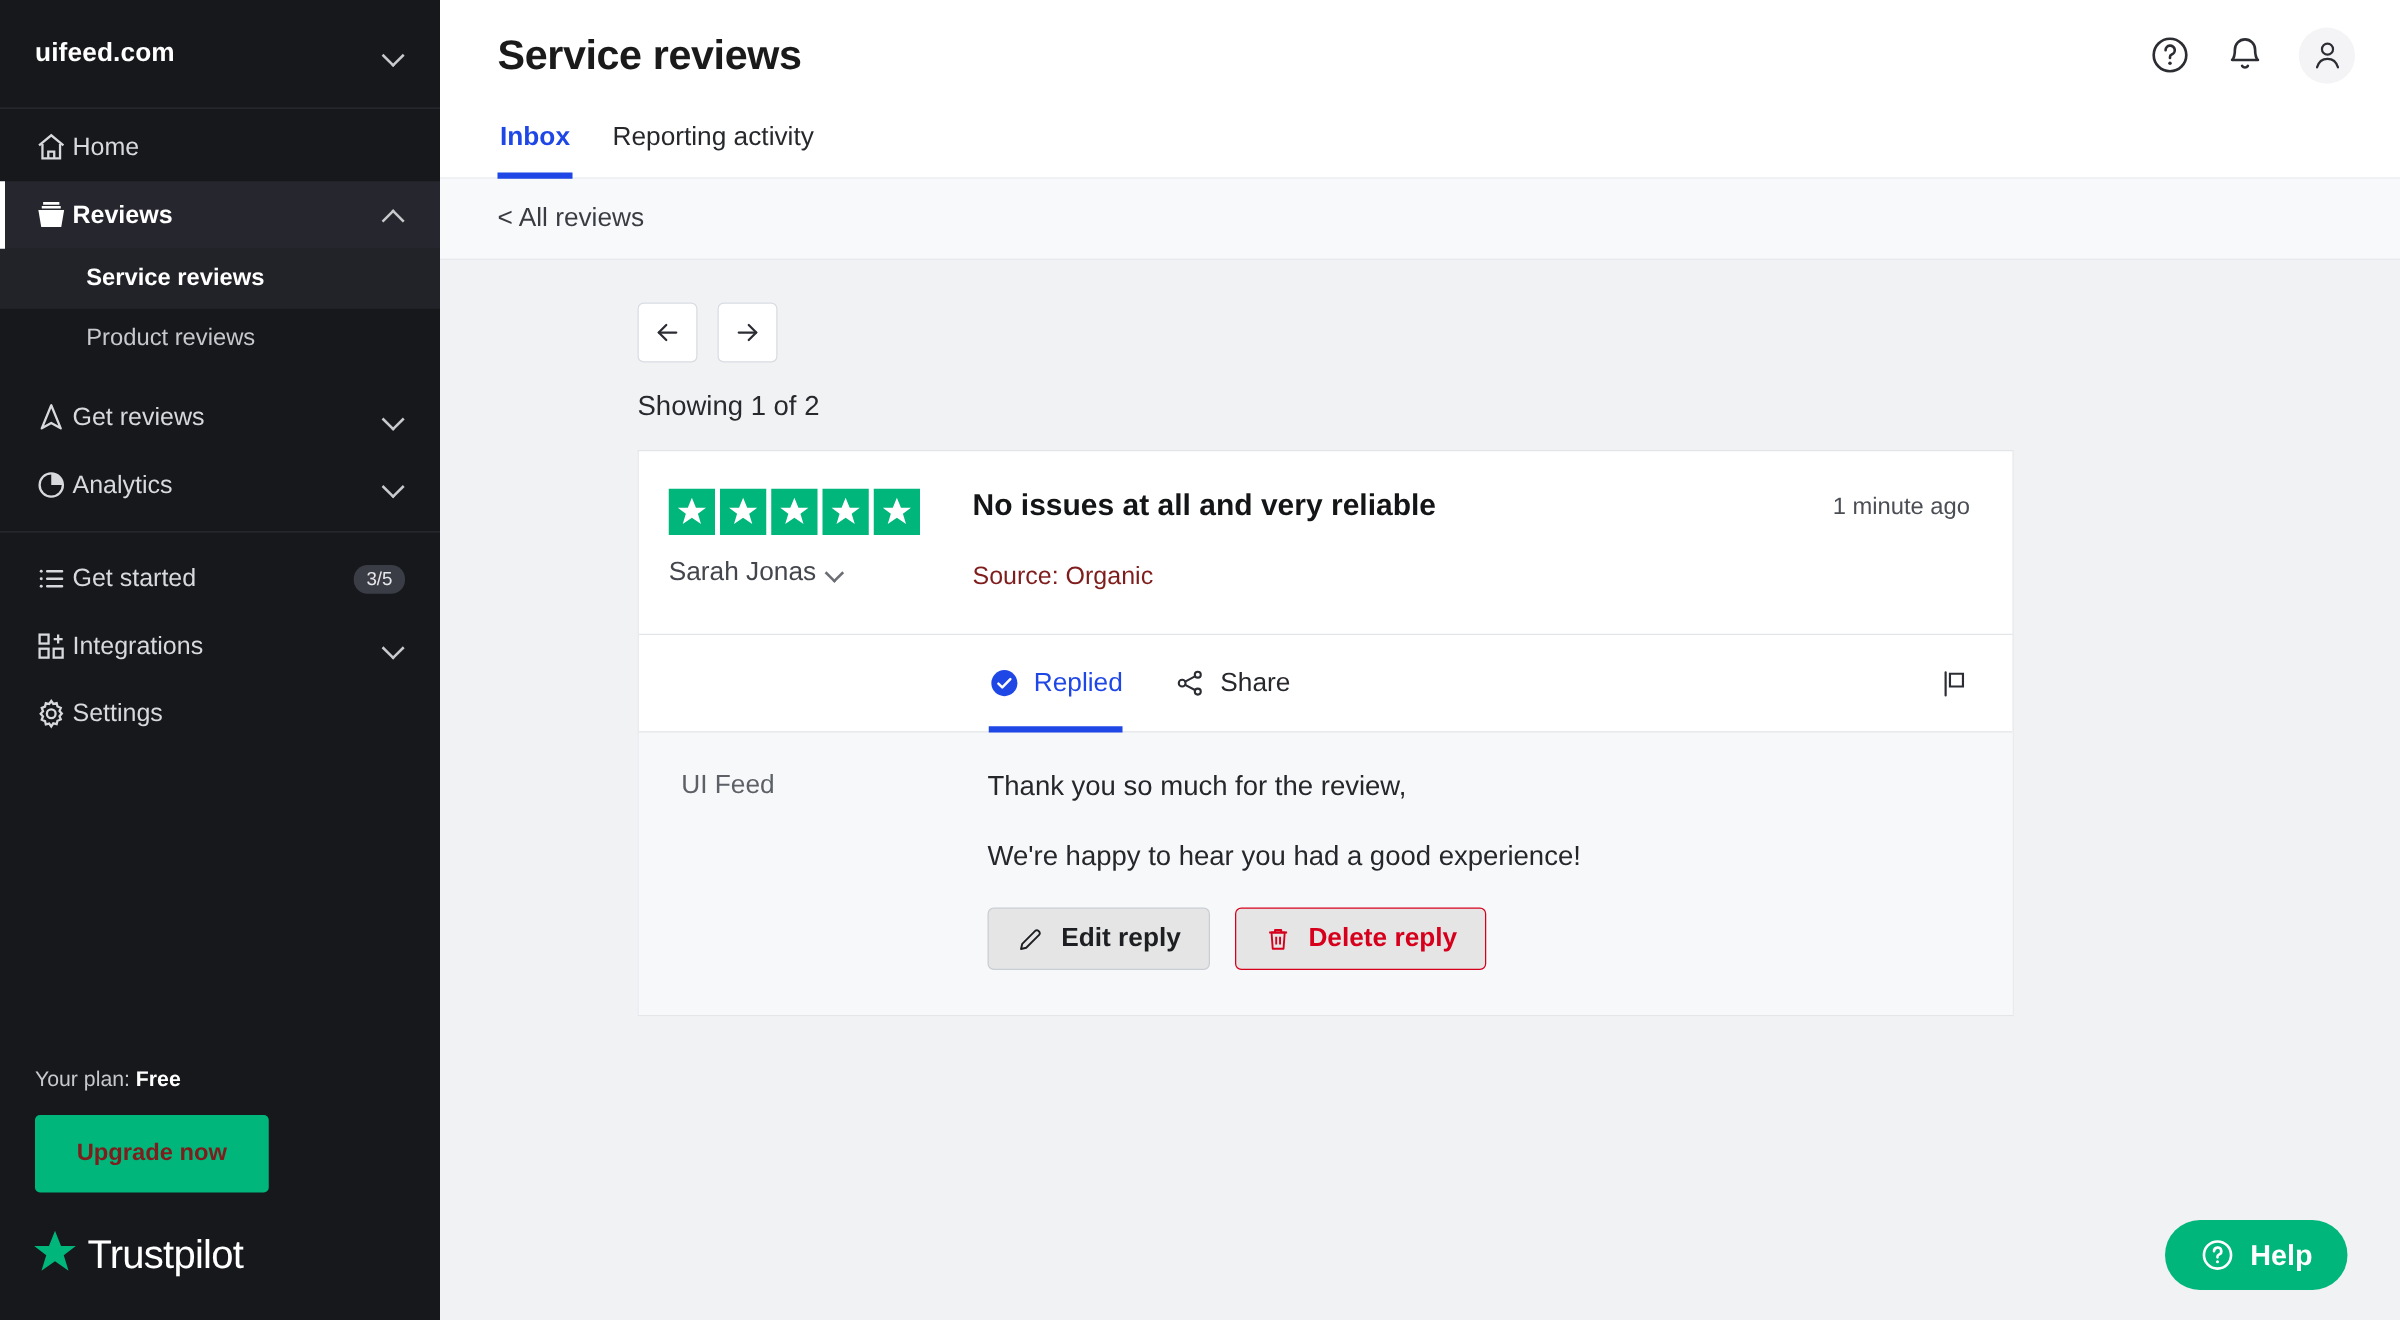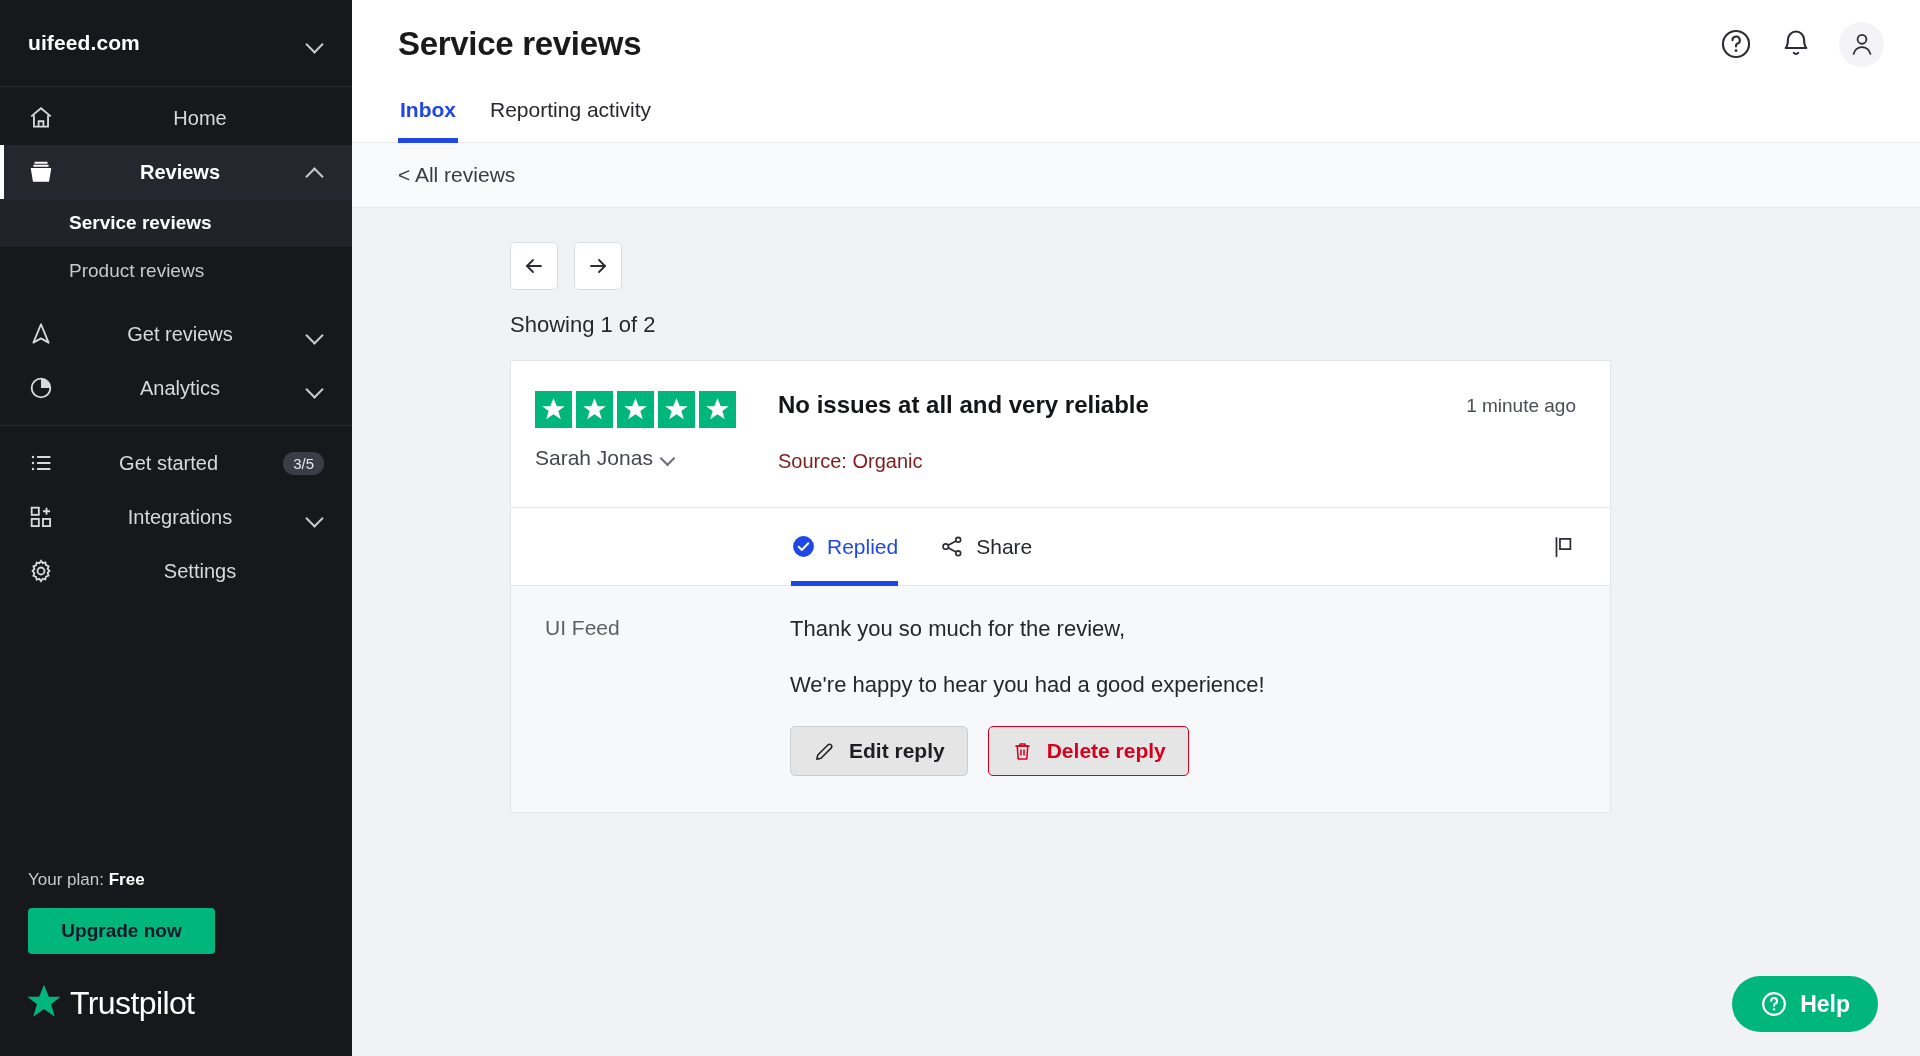--- a/index.html
+++ b/index.html
@@ -32,22 +32,22 @@
     content: ""; position: absolute; left: 2px; top: 4px;
     width: 11px; height: 11px;
     border-right: 2.3px solid #c9cace; border-bottom: 2.3px solid #c9cace;
     transform: rotate(45deg);
   }
   .chev.up::before { transform: rotate(-135deg); top: 7px; }
 
   .nav { padding-top: 4px; }
   .nav-item {
     height: 54px; display: flex; align-items: center;
-    padding: 0 28px; gap: 22px; cursor: pointer;
-    font-size: 20px; color: #d8d9dd; position: relative; text-align: center;
+    padding: 0 28px; gap: 4px; cursor: pointer;
+    font-size: 20px; color: #d8d9dd; position: relative;
   }
   .nav-item .nav-label { flex: 1; }
   .nav-item.active {
     background: #26272e; color: #ffffff; font-weight: bold;
   }
   .nav-item.active::before {
     content: ""; position: absolute; left: 0; top: 0; bottom: 0;
     width: 4px; background: #ffffff;
   }
   .nav-sub {
@@ -61,23 +61,23 @@
   .divider { height: 1px; background: #2a2b31; margin: 10px 0; }
   .badge {
     background: #3b3d46; color: #e6e7ea; font-size: 15px;
     border-radius: 11px; padding: 3px 10px; font-weight: normal;
   }
   .spacer { flex: 1; }
   .plan { padding: 0 28px; font-size: 17px; color: #c7c8cd; }
   .plan b { color: #ffffff; }
   .upgrade {
     margin: 18px 28px 0 28px;
-    background: #00b67a; color: #0f172a;
+    background: #00b67a; color: #7f1d1d;
     border: none; border-radius: 4px;
-    height: 46px; width: 187px;
+    height: 62px; width: 187px;
     font-size: 19px; font-weight: bold; cursor: pointer;
     font-family: "Liberation Sans", sans-serif;
   }
   .tp-logo {
     display: flex; align-items: flex-end; gap: 6px;
     padding: 28px 28px 34px 24px;
   }
   .tp-logo .tp-text { font-size: 32px; color: #ffffff; letter-spacing: -0.6px; }
 
   

